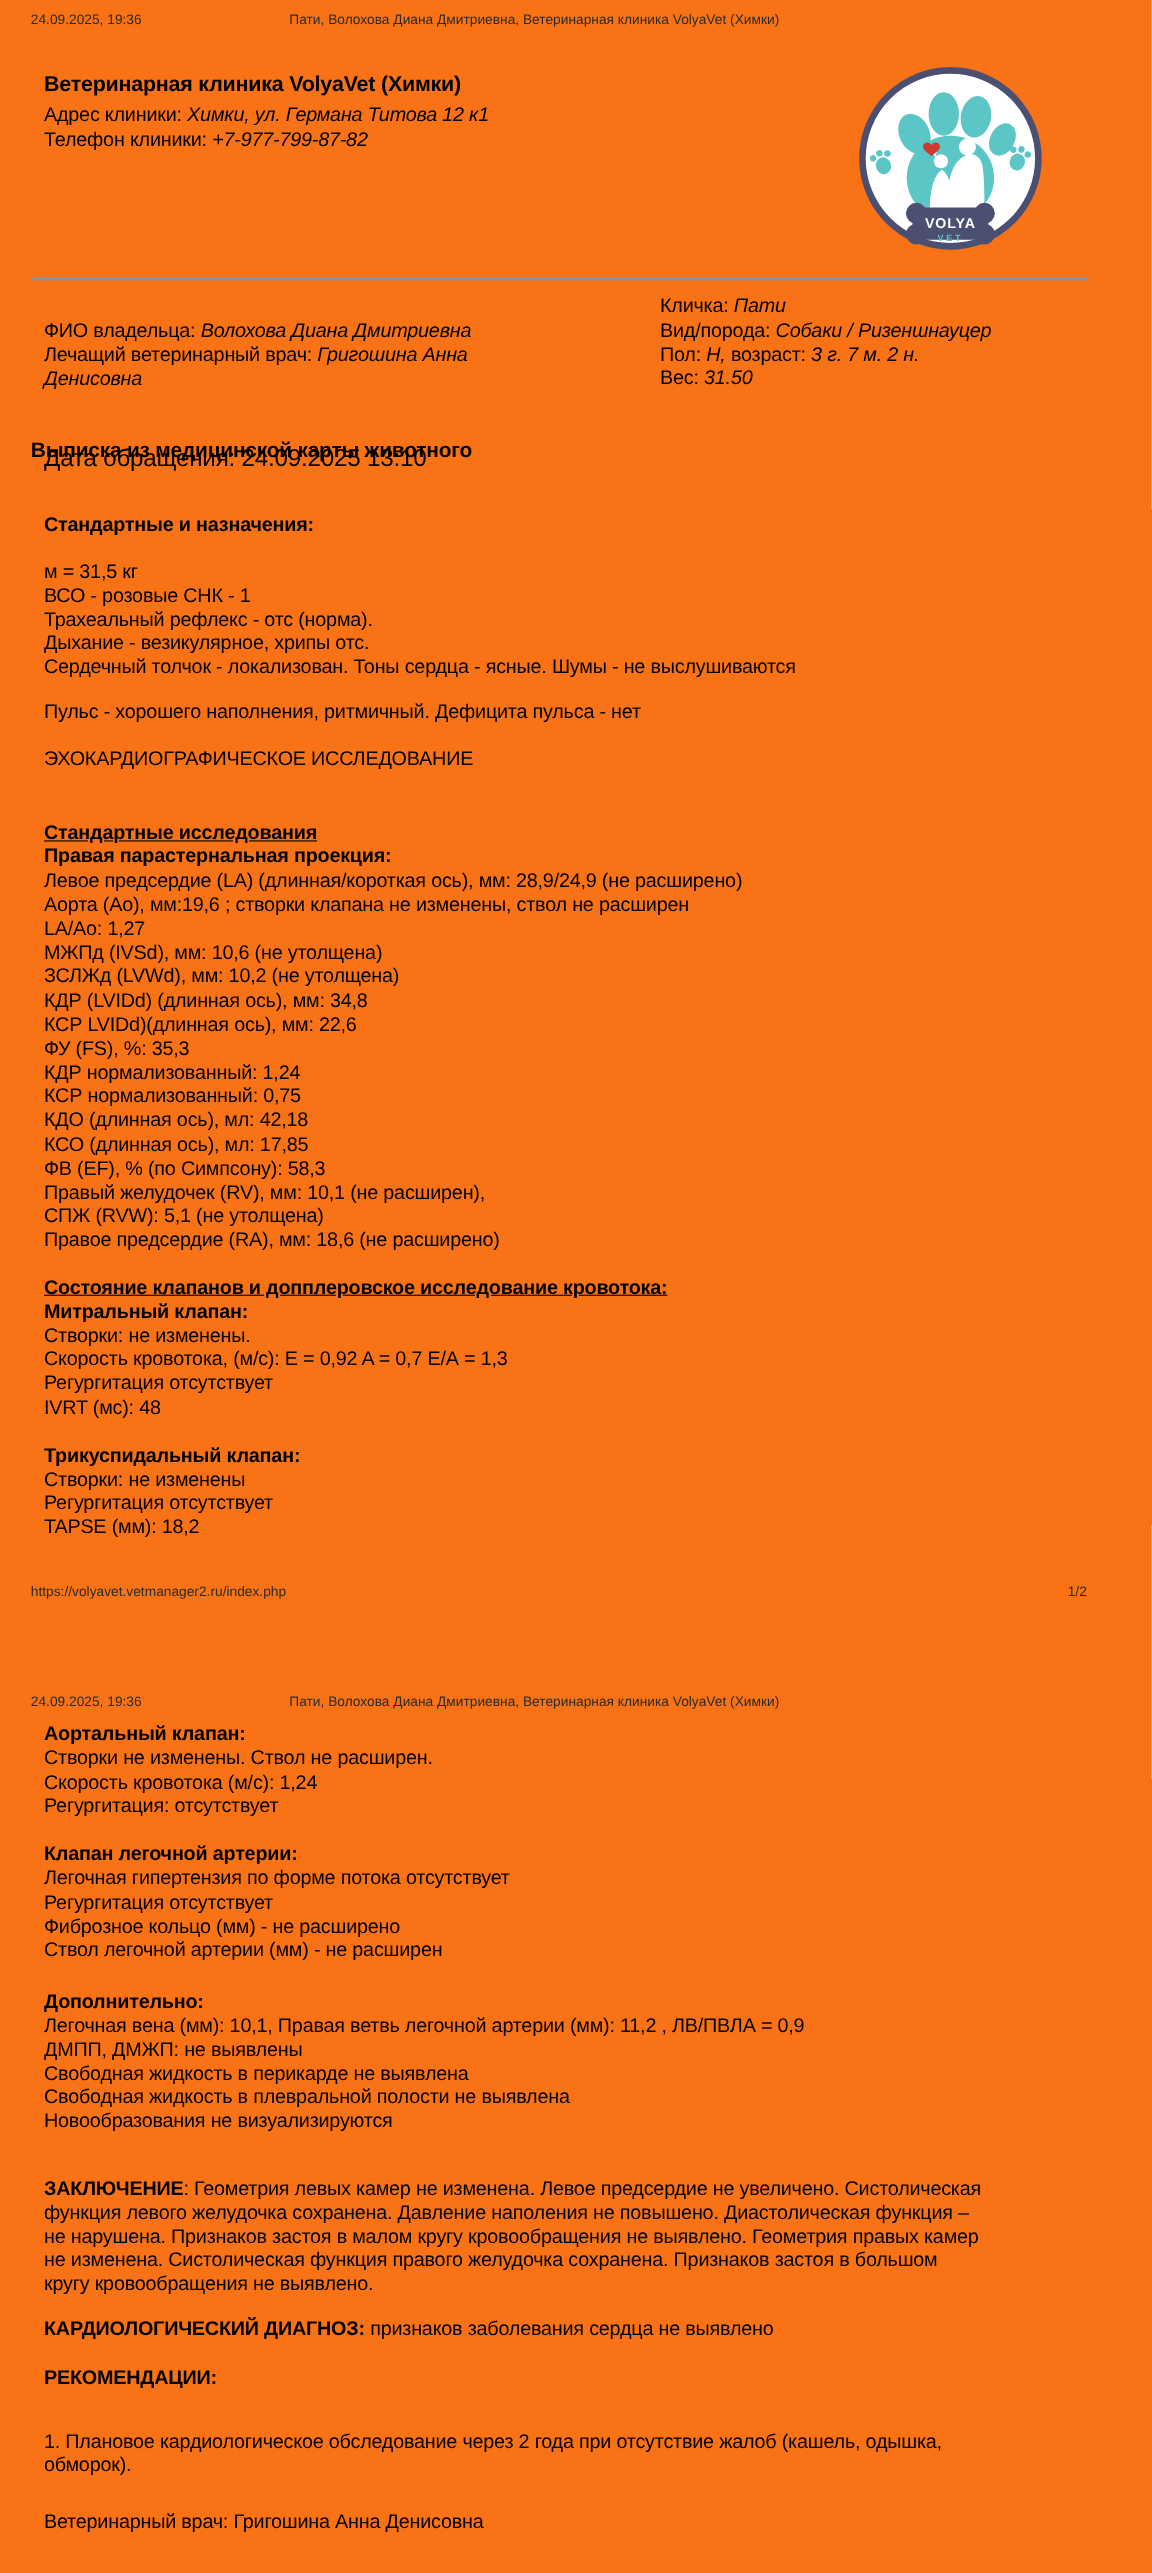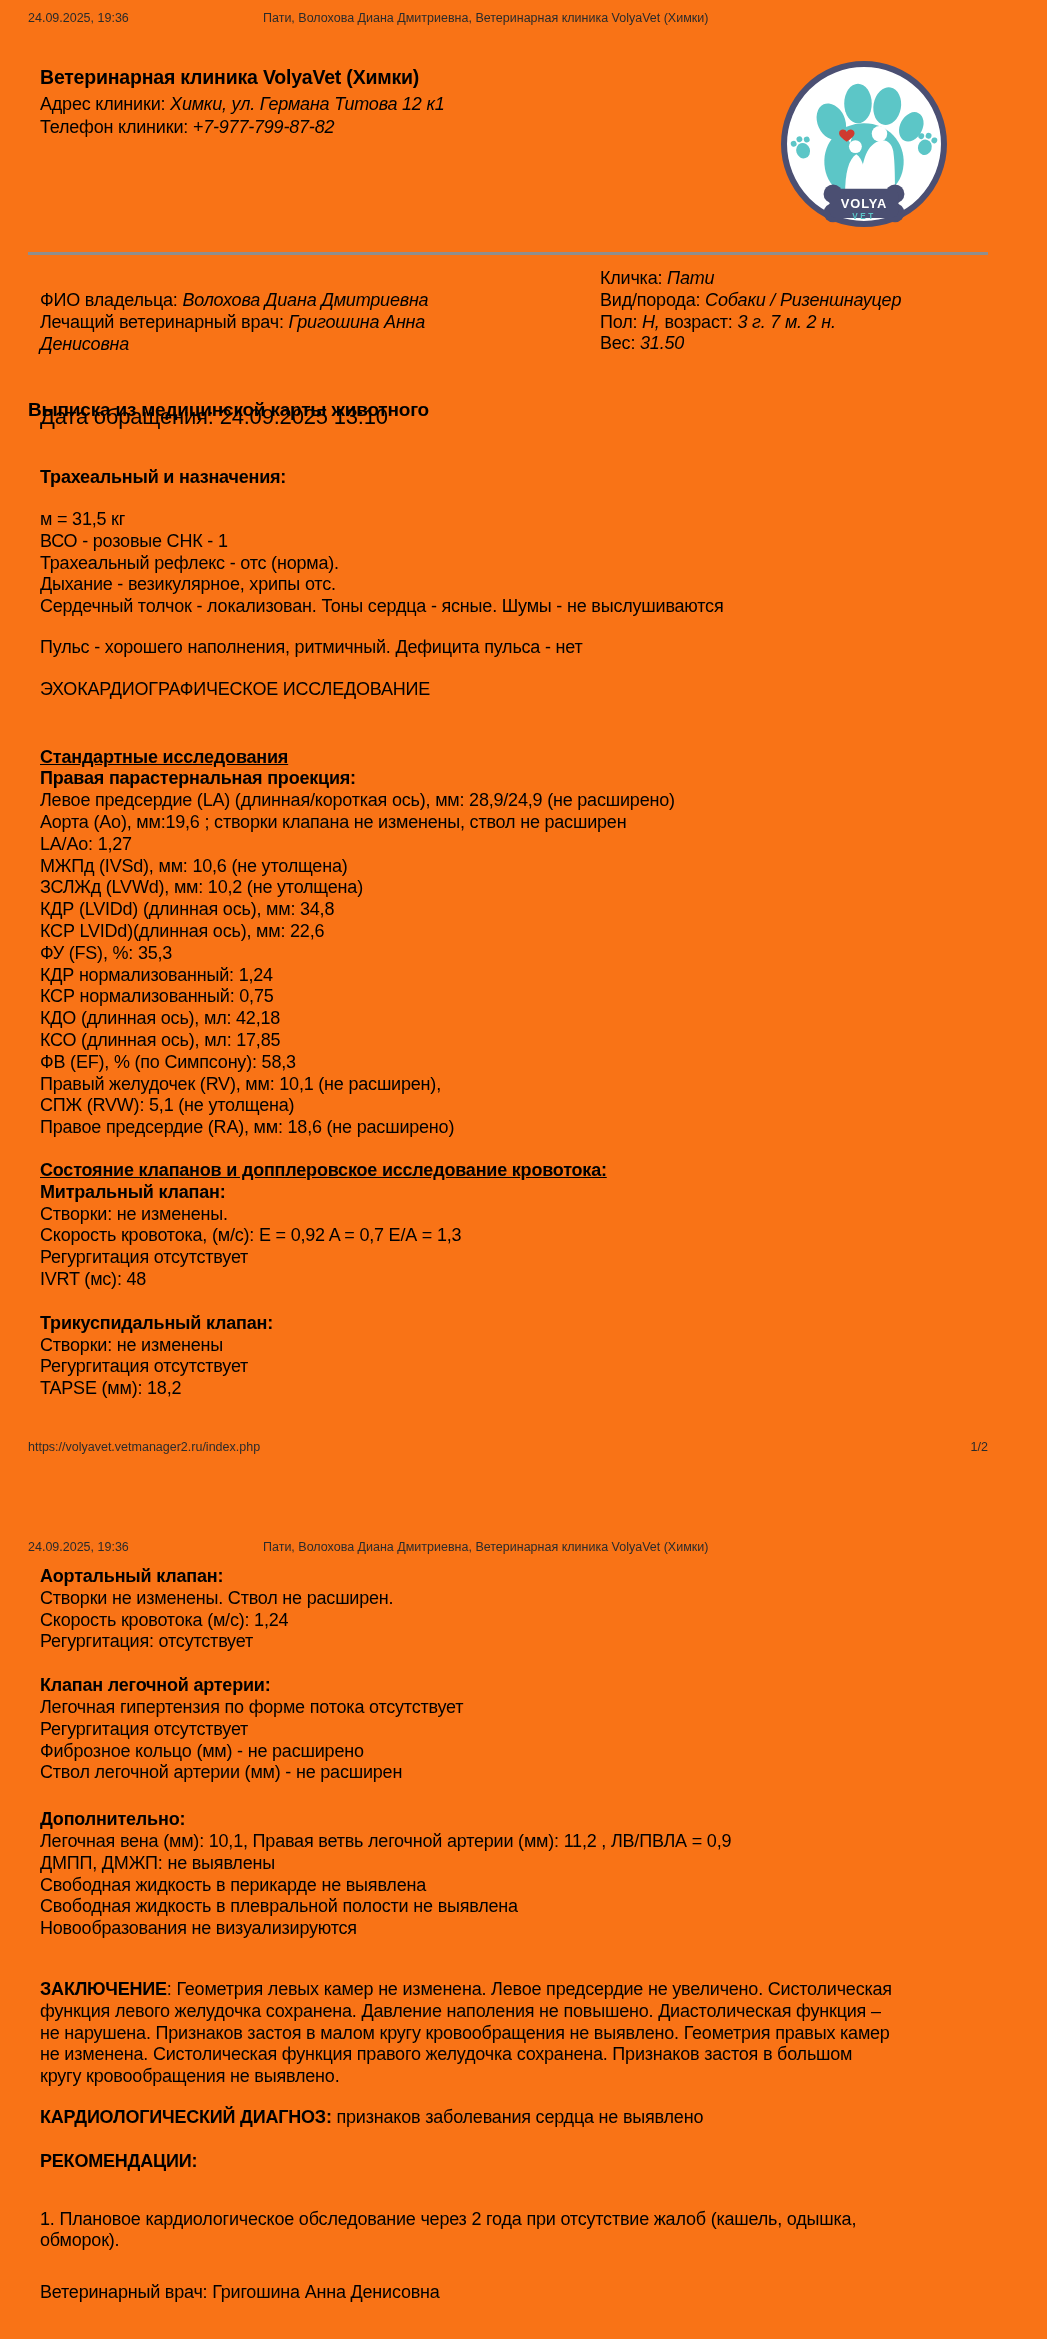--- a/index.html
+++ b/index.html
@@ -131,21 +131,21 @@
         <div class="line"><span>Вес: </span><span class="i">31.50</span></div>
       </div>
 
     <div class="doc-title">Выписка из медицинской карты животного</div>
 
     <div class="visit-date">
       <span>Дата обращения:</span>
       <span>24.09.2025 13:10</span>
     </div>
 
-    <div class="section-h">Трахеальный и назначения:</div>
+    <div class="section-h">Стандартные и назначения:</div>
 
     <div class="lines l1">
         <div class="line"><span>м =  31,5 кг</span></div>
         <div class="line"><span>ВСО - розовые СНК - 1</span></div>
         <div class="line"><span>Трахеальный рефлекс - отс (норма).</span></div>
         <div class="line"><span>Дыхание - везикулярное, хрипы отс.</span></div>
         <div class="line"><span>Сердечный толчок - локализован. Тоны сердца - ясные. Шумы - не выслушиваются</span></div>
         <div class="line" style="margin-top: 19px;"><span>Пульс - хорошего наполнения, ритмичный. Дефицита пульса - нет</span></div>
         <div class="line" style="margin-top: 20px;"><span>ЭХОКАРДИОГРАФИЧЕСКОЕ ИССЛЕДОВАНИЕ</span></div>
         <div class="line" style="margin-top: 46px;"><span class="b u">Стандартные исследования</span></div>

